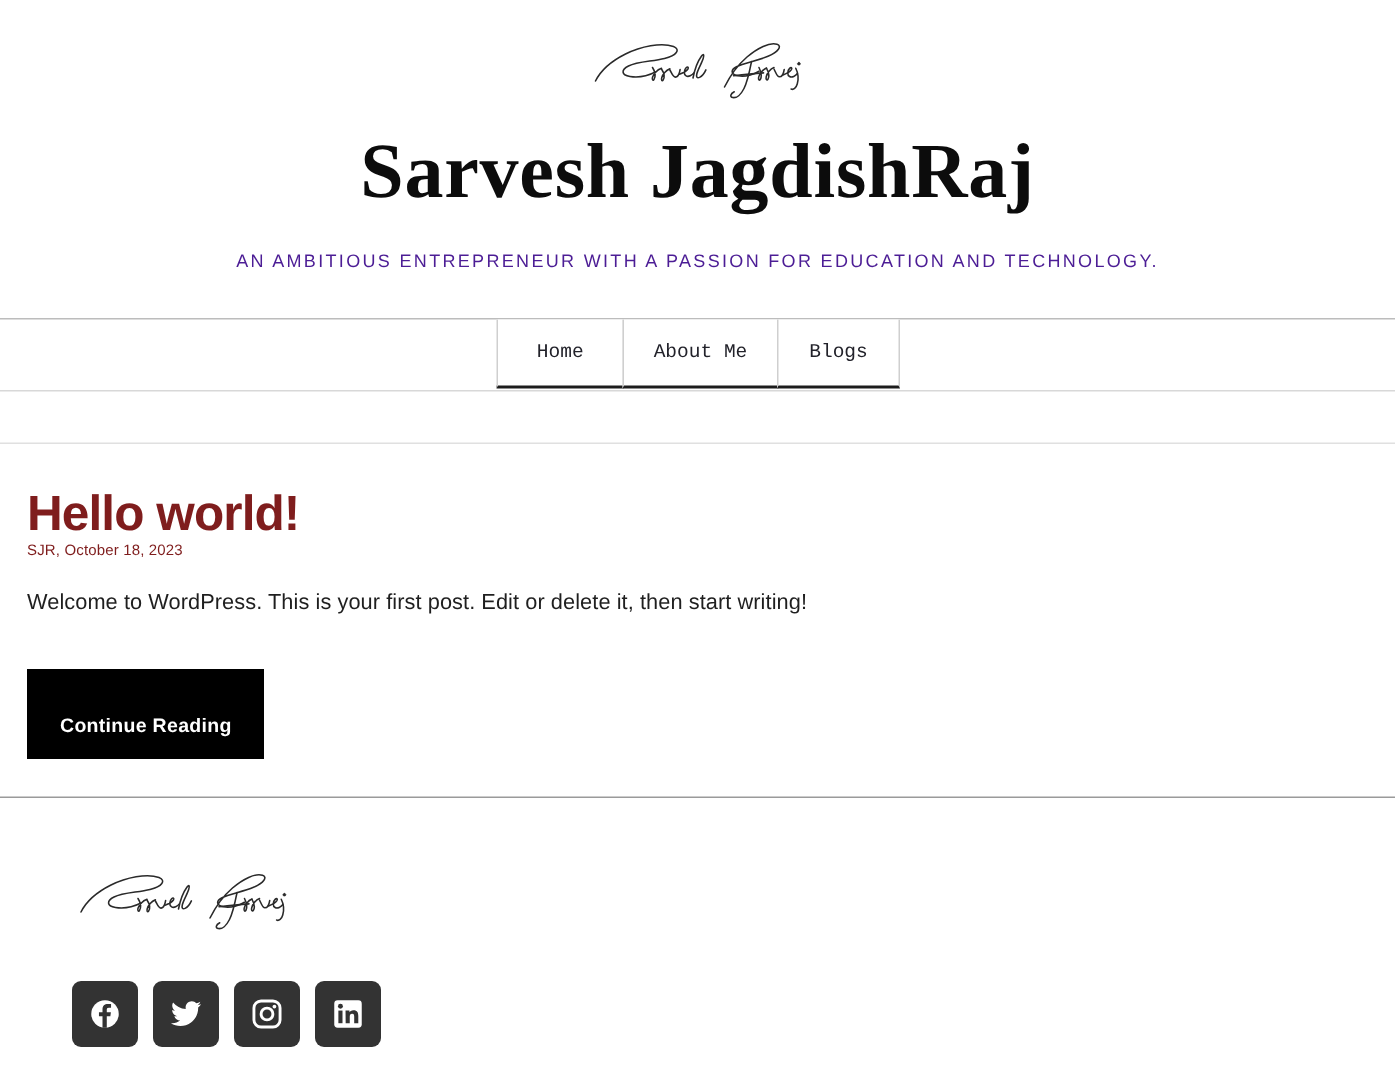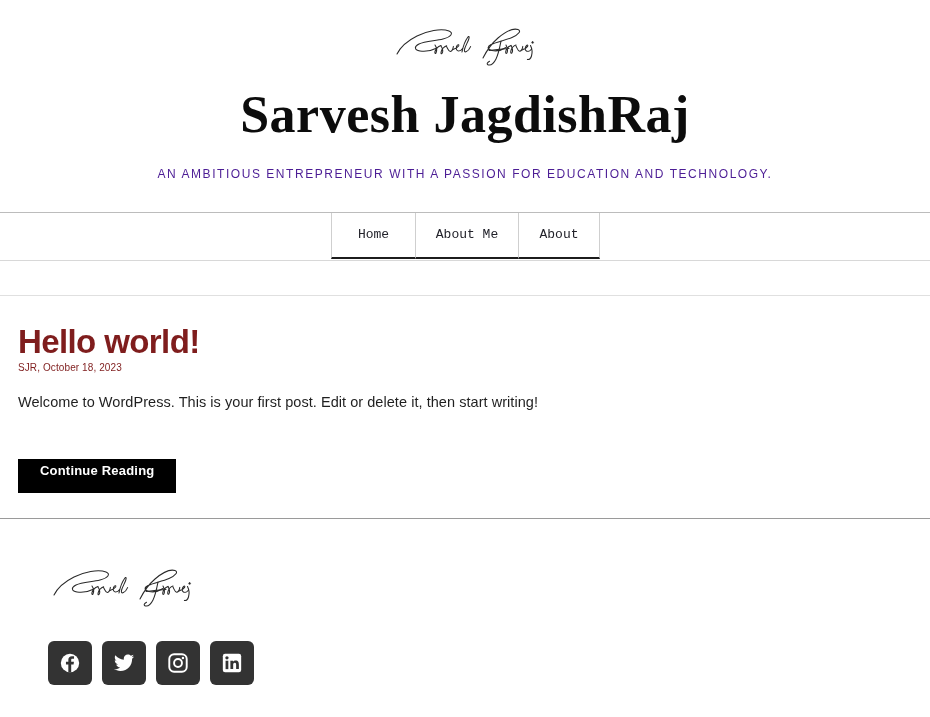--- a/index.html
+++ b/index.html
@@ -112,29 +112,29 @@
     letter-spacing: 0.1px;
   }
   .post-excerpt {
     font-size: 14.5px;
     color: #1f1f1f;
     margin-top: 21px;
     letter-spacing: 0.05px;
   }
   .continue-btn {
     display: inline-block;
-    margin-top: 35px;
+    margin-top: 22px;
     background: #000000;
     color: #ffffff;
     border: none;
     font-family: "Liberation Sans", sans-serif;
     font-size: 13px;
     font-weight: bold;
     letter-spacing: 0.2px;
-    padding: 4px 22px 15px 22px;
+    padding: 30px 22px 15px 22px;
     cursor: pointer;
   }
 
   
   .footer-rule {
     border-top: 1px solid #9a9a9a;
     margin-top: 25px;
   }
   .site-footer {
     padding: 46px 0 0 48px;
@@ -195,21 +195,21 @@
 
 <nav class="nav-outer">
   <ul class="nav-list">
     <li class="nav-item">
       <span>Home</span>
     </li>
     <li class="nav-item">
       <span>About Me</span>
     </li>
     <li class="nav-item">
-      <span>About</span>
+      <span>Blogs</span>
     </li>
   </ul>
 </nav>
 
 <div class="section-rule"></div>
 
 <main class="content">
   <article class="post">
     <h2 class="post-title">Hello world!</h2>
     <div class="post-meta">SJR, October 18, 2023</div>

